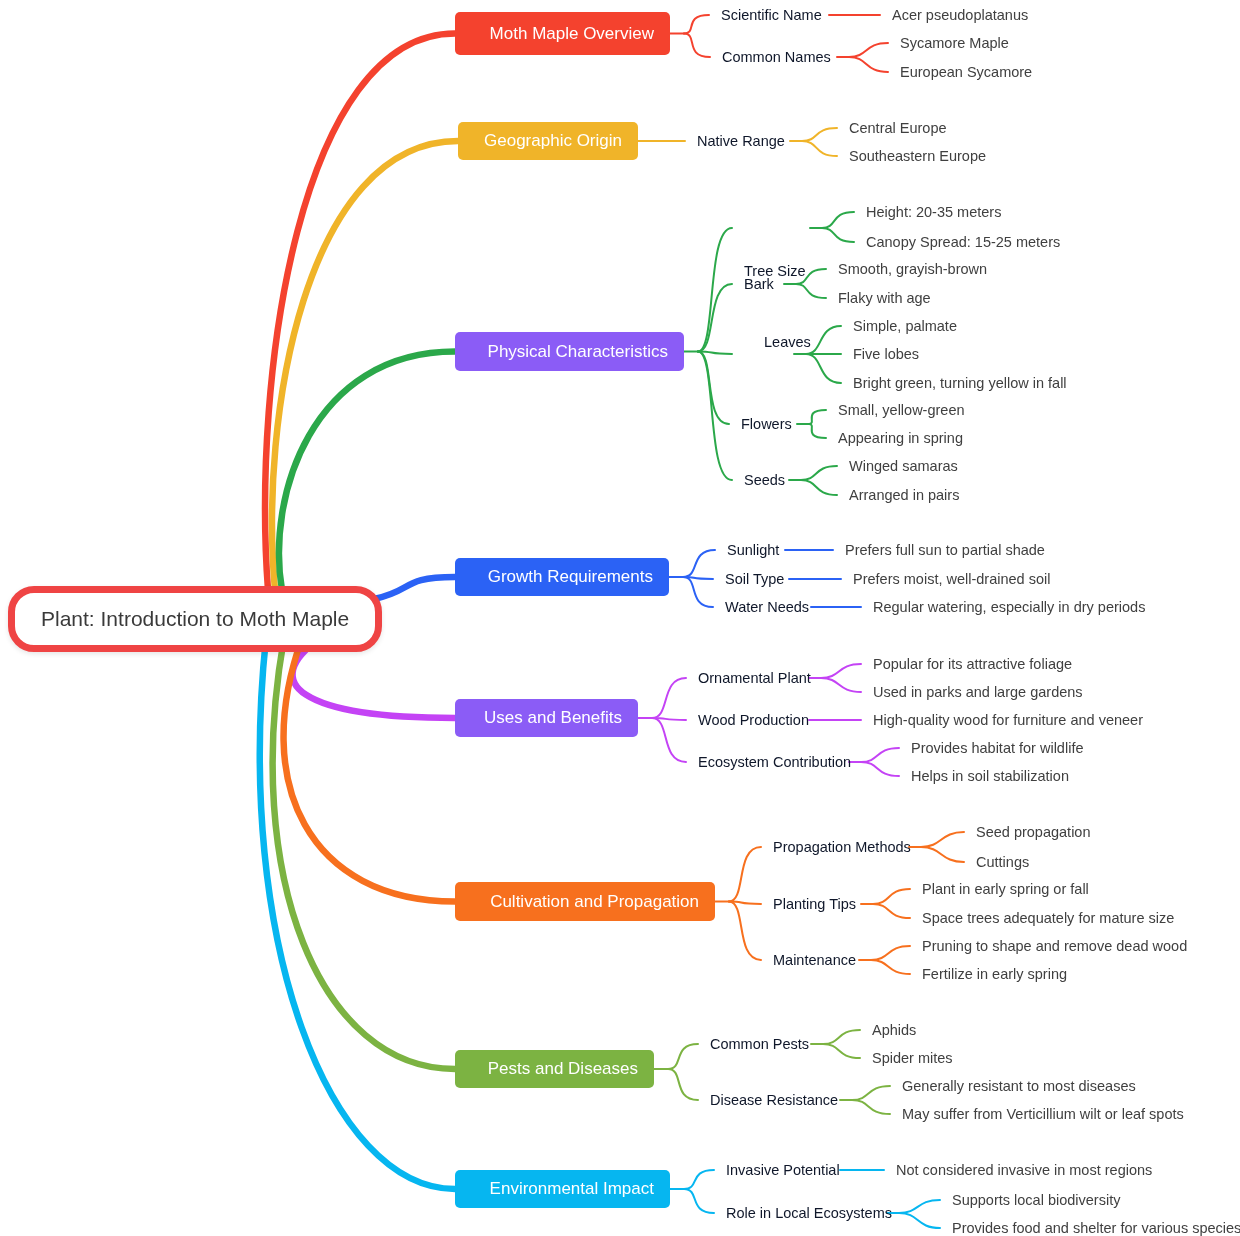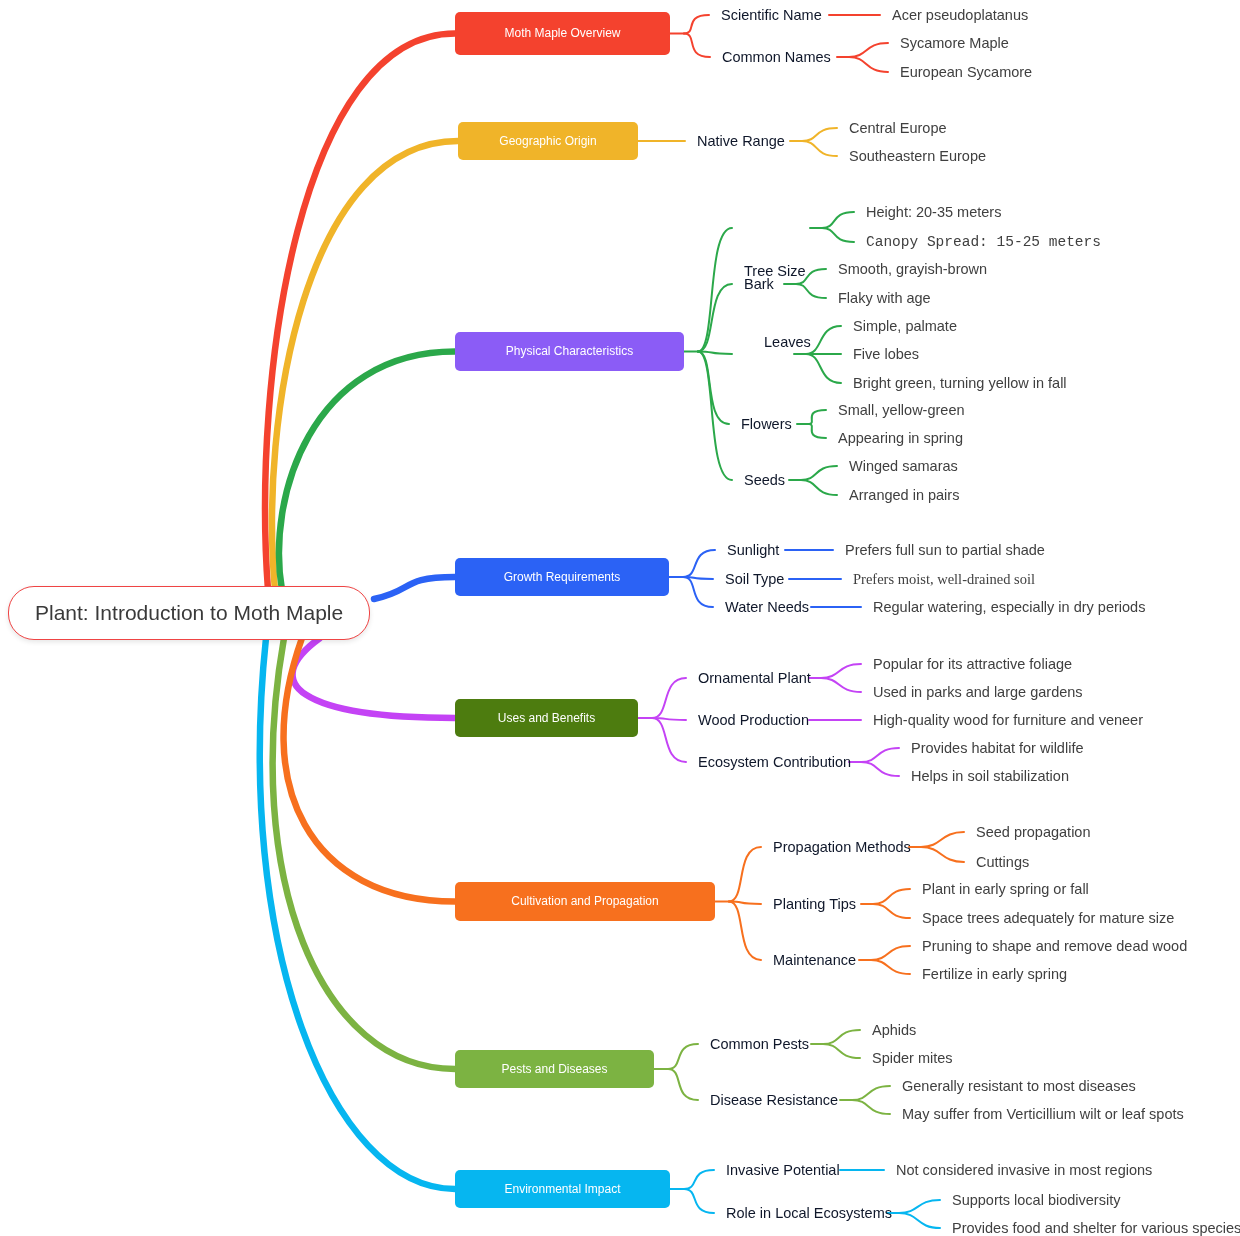--- a/index.html
+++ b/index.html
@@ -25,35 +25,35 @@
     height: 1236px;
     pointer-events: none;
   }
   .node {
     position: absolute;
     box-sizing: border-box;
     white-space: nowrap;
   }
   .root-node {
     background: #ffffff;
-    border: 1px solid #ef4444;
+    border: 7px solid #ef4444;
     border-radius: 26px;
     color: #3a3a3a;
     font-size: 21px;
     padding: 14px 26px;
     box-shadow: 0 2px 5px rgba(0,0,0,0.10);
     left: 8px;
     top: 586px;
   }
   .topic-node {
     color: #ffffff;
-    font-size: 12px;
+    font-size: 17px;
     border-radius: 5px;
     padding: 10px 16px;
-    text-align: center;
+    text-align: right;
   }
   .sub-node {
     color: #0f172a;
     font-size: 14.5px;
     background: transparent;
     padding: 0;
   }
   .leaf-node {
     color: #404040;
     font-size: 14.5px;
@@ -170,42 +170,42 @@
       <div class="node sub-node" style="left: 722px; top: 47px; width: 111px; height: 20px; line-height: 20px;">Common Names</div>
       <div class="node leaf-node" style="left: 900px; top: 33px; width: 105px; height: 20px; line-height: 20px;">Sycamore Maple</div>
       <div class="node leaf-node" style="left: 900px; top: 62px; width: 127px; height: 20px; line-height: 20px;">European Sycamore</div>
       <div class="node topic-node" style="left: 458px; top: 122px; width: 180px; height: 38px; line-height: 18px; background: rgb(240, 180, 41);">Geographic Origin</div>
       <div class="node sub-node" style="left: 697px; top: 131px; width: 89px; height: 20px; line-height: 20px;">Native Range</div>
       <div class="node leaf-node" style="left: 849px; top: 118px; width: 95px; height: 20px; line-height: 20px;">Central Europe</div>
       <div class="node leaf-node" style="left: 849px; top: 146px; width: 133px; height: 20px; line-height: 20px;">Southeastern Europe</div>
       <div class="node topic-node" style="left: 455px; top: 332px; width: 229px; height: 39px; line-height: 19px; background: #8b5cf6;">Physical Characteristics</div>
       <div class="node sub-node" style="left: 744px; top: 218px; width: 62px; height: 20px; line-height: 20px; margin-top: 43px;">Tree Size</div>
       <div class="node leaf-node" style="left: 866px; top: 202px; width: 134px; height: 20px; line-height: 20px;">Height: 20-35 meters</div>
-      <div class="node leaf-node" style="left: 866px; top: 232px; width: 189px; height: 20px; line-height: 20px; font-family: Liberation Mono, monospace;">Canopy Spread: 15-25 meters</div>
+      <div class="node leaf-node" style="left: 866px; top: 232px; width: 189px; height: 20px; line-height: 20px;">Canopy Spread: 15-25 meters</div>
       <div class="node sub-node" style="left: 744px; top: 274px; width: 36px; height: 20px; line-height: 20px;">Bark</div>
       <div class="node leaf-node" style="left: 838px; top: 259px; width: 145px; height: 20px; line-height: 20px;">Smooth, grayish-brown</div>
       <div class="node leaf-node" style="left: 838px; top: 288px; width: 91px; height: 20px; line-height: 20px;">Flaky with age</div>
       <div class="node sub-node" style="left: 744px; top: 332px; width: 46px; height: 20px; line-height: 20px; margin-left: 20px;">Leaves</div>
       <div class="node leaf-node" style="left: 853px; top: 316px; width: 102px; height: 20px; line-height: 20px; text-align: center;">Simple, palmate</div>
       <div class="node leaf-node" style="left: 853px; top: 344px; width: 63px; height: 20px; line-height: 20px;">Five lobes</div>
       <div class="node leaf-node" style="left: 853px; top: 373px; width: 208px; height: 20px; line-height: 20px;">Bright green, turning yellow in fall</div>
       <div class="node sub-node" style="left: 741px; top: 414px; width: 52px; height: 20px; line-height: 20px;">Flowers</div>
       <div class="node leaf-node" style="left: 838px; top: 400px; width: 126px; height: 20px; line-height: 20px;">Small, yellow-green</div>
       <div class="node leaf-node" style="left: 838px; top: 428px; width: 124px; height: 20px; line-height: 20px;">Appearing in spring</div>
       <div class="node sub-node" style="left: 744px; top: 470px; width: 41px; height: 20px; line-height: 20px;">Seeds</div>
       <div class="node leaf-node" style="left: 849px; top: 456px; width: 105px; height: 20px; line-height: 20px;">Winged samaras</div>
       <div class="node leaf-node" style="left: 849px; top: 485px; width: 107px; height: 20px; line-height: 20px;">Arranged in pairs</div>
       <div class="node topic-node" style="left: 455px; top: 558px; width: 214px; height: 38px; line-height: 18px; background: rgb(43, 98, 245);">Growth Requirements</div>
       <div class="node sub-node" style="left: 727px; top: 540px; width: 54px; height: 20px; line-height: 20px;">Sunlight</div>
       <div class="node leaf-node" style="left: 845px; top: 540px; width: 192px; height: 20px; line-height: 20px;">Prefers full sun to partial shade</div>
       <div class="node sub-node" style="left: 725px; top: 569px; width: 60px; height: 20px; line-height: 20px;">Soil Type</div>
-      <div class="node leaf-node" style="left: 853px; top: 569px; width: 185px; height: 20px; line-height: 20px; font-family: Liberation Serif, serif;">Prefers moist, well-drained soil</div>
+      <div class="node leaf-node" style="left: 853px; top: 569px; width: 185px; height: 20px; line-height: 20px;">Prefers moist, well-drained soil</div>
       <div class="node sub-node" style="left: 725px; top: 597px; width: 82px; height: 20px; line-height: 20px;">Water Needs</div>
       <div class="node leaf-node" style="left: 873px; top: 597px; width: 261px; height: 20px; line-height: 20px;">Regular watering, especially in dry periods</div>
-      <div class="node topic-node" style="left: 455px; top: 699px; width: 183px; height: 38px; line-height: 18px; background: #4d7c0f;">Uses and Benefits</div>
+      <div class="node topic-node" style="left: 455px; top: 699px; width: 183px; height: 38px; line-height: 18px; background: #8b5cf6;">Uses and Benefits</div>
       <div class="node sub-node" style="left: 698px; top: 668px; width: 107px; height: 20px; line-height: 20px;">Ornamental Plant</div>
       <div class="node leaf-node" style="left: 873px; top: 654px; width: 190px; height: 20px; line-height: 20px;">Popular for its attractive foliage</div>
       <div class="node leaf-node" style="left: 873px; top: 682px; width: 199px; height: 20px; line-height: 20px;">Used in parks and large gardens</div>
       <div class="node sub-node" style="left: 698px; top: 710px; width: 107px; height: 20px; line-height: 20px;">Wood Production</div>
       <div class="node leaf-node" style="left: 873px; top: 710px; width: 256px; height: 20px; line-height: 20px;">High-quality wood for furniture and veneer</div>
       <div class="node sub-node" style="left: 698px; top: 752px; width: 147px; height: 20px; line-height: 20px;">Ecosystem Contribution</div>
       <div class="node leaf-node" style="left: 911px; top: 738px; width: 163px; height: 20px; line-height: 20px;">Provides habitat for wildlife</div>
       <div class="node leaf-node" style="left: 911px; top: 766px; width: 150px; height: 20px; line-height: 20px;">Helps in soil stabilization</div>
       <div class="node topic-node" style="left: 455px; top: 882px; width: 260px; height: 39px; line-height: 19px; background: rgb(247, 112, 30);">Cultivation and Propagation</div>
       <div class="node sub-node" style="left: 773px; top: 837px; width: 132px; height: 20px; line-height: 20px;">Propagation Methods</div>

